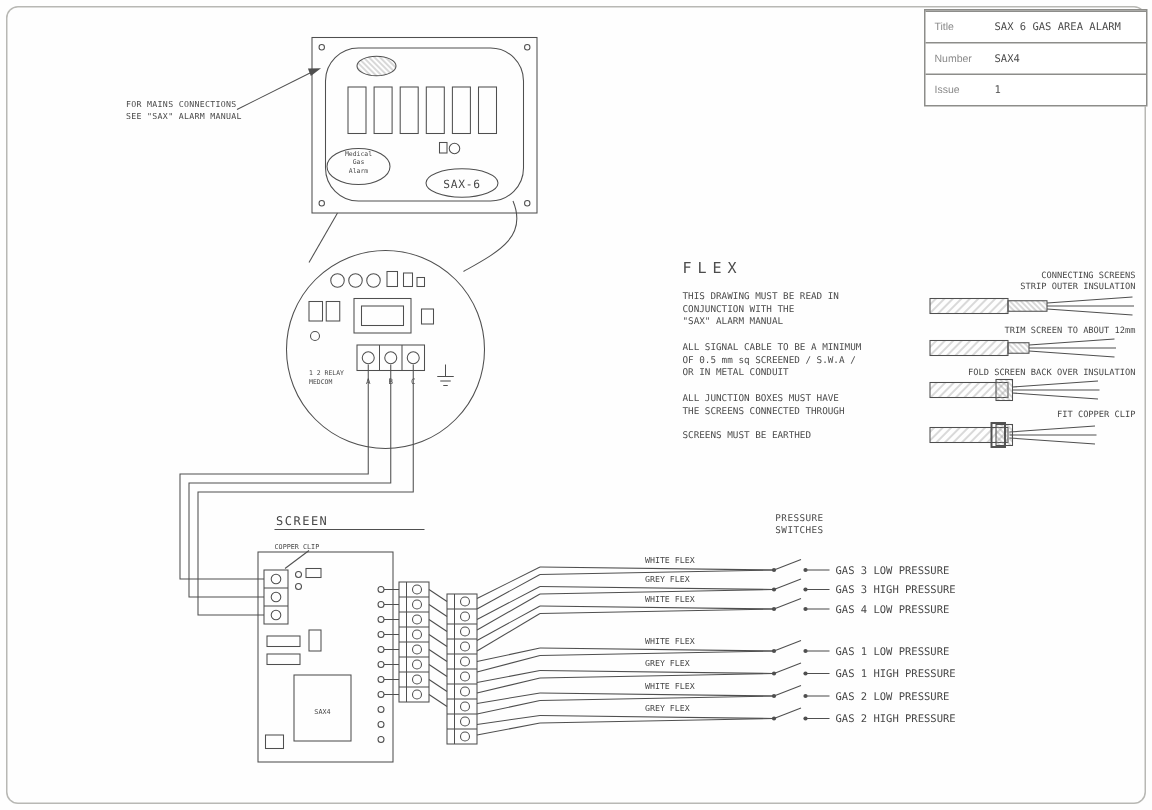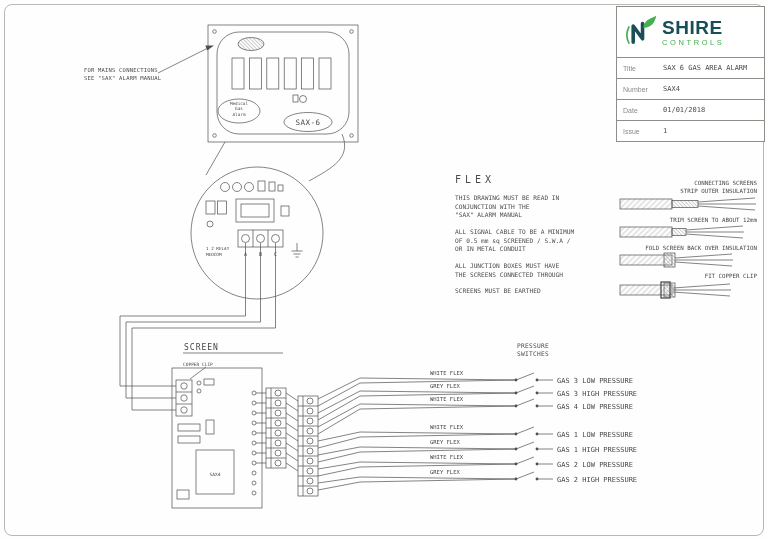--- a/index.html
+++ b/index.html
@@ -308,41 +308,26 @@
 OR IN METAL CONDUIT</div>
     <div class="note-p pre">ALL JUNCTION BOXES MUST HAVE
 THE SCREENS CONNECTED THROUGH</div>
     <div class="note-p pre">SCREENS MUST BE EARTHED</div>
   </div>
 
   <div class="overlay mono pre pressure-label">PRESSURE
 SWITCHES</div>
 
   <div class="overlay title-block">
-    <div class="tb-logo">
-      <svg class="logo-icon" width="34" height="34" viewBox="0 0 40 40">
-        <path d="M7 33 Q2 24 7 14" stroke="#44b04e" stroke-width="2" fill="none" stroke-linecap="round"></path>
-        <path d="M12 32 L12 13 L23 28 L23 10" stroke="#1b4f58" stroke-width="4.2" fill="none" stroke-linejoin="round" stroke-linecap="round"></path>
-        <path d="M24 13 C27 4 35 4 39 1 C38 10 31 16 24 15 Z" fill="#44b04e"></path>
-      </svg>
-      <div class="brand-text">
-        <div class="brand-name">SHIRE</div>
-        <div class="brand-sub">CONTROLS</div>
-      </div>
-    </div>
     <div class="tb-row">
       <span class="tb-label">Title</span>
       <span class="tb-value">SAX 6 GAS AREA ALARM</span>
     </div>
     <div class="tb-row">
       <span class="tb-label">Number</span>
       <span class="tb-value">SAX4</span>
     </div>
     <div class="tb-row">
-      <span class="tb-label">Date</span>
-      <span class="tb-value">01/01/2018</span>
-    </div>
-    <div class="tb-row">
       <span class="tb-label">Issue</span>
       <span class="tb-value">1</span>
     </div>
   </div>
 </div>
 
 </body></html>

